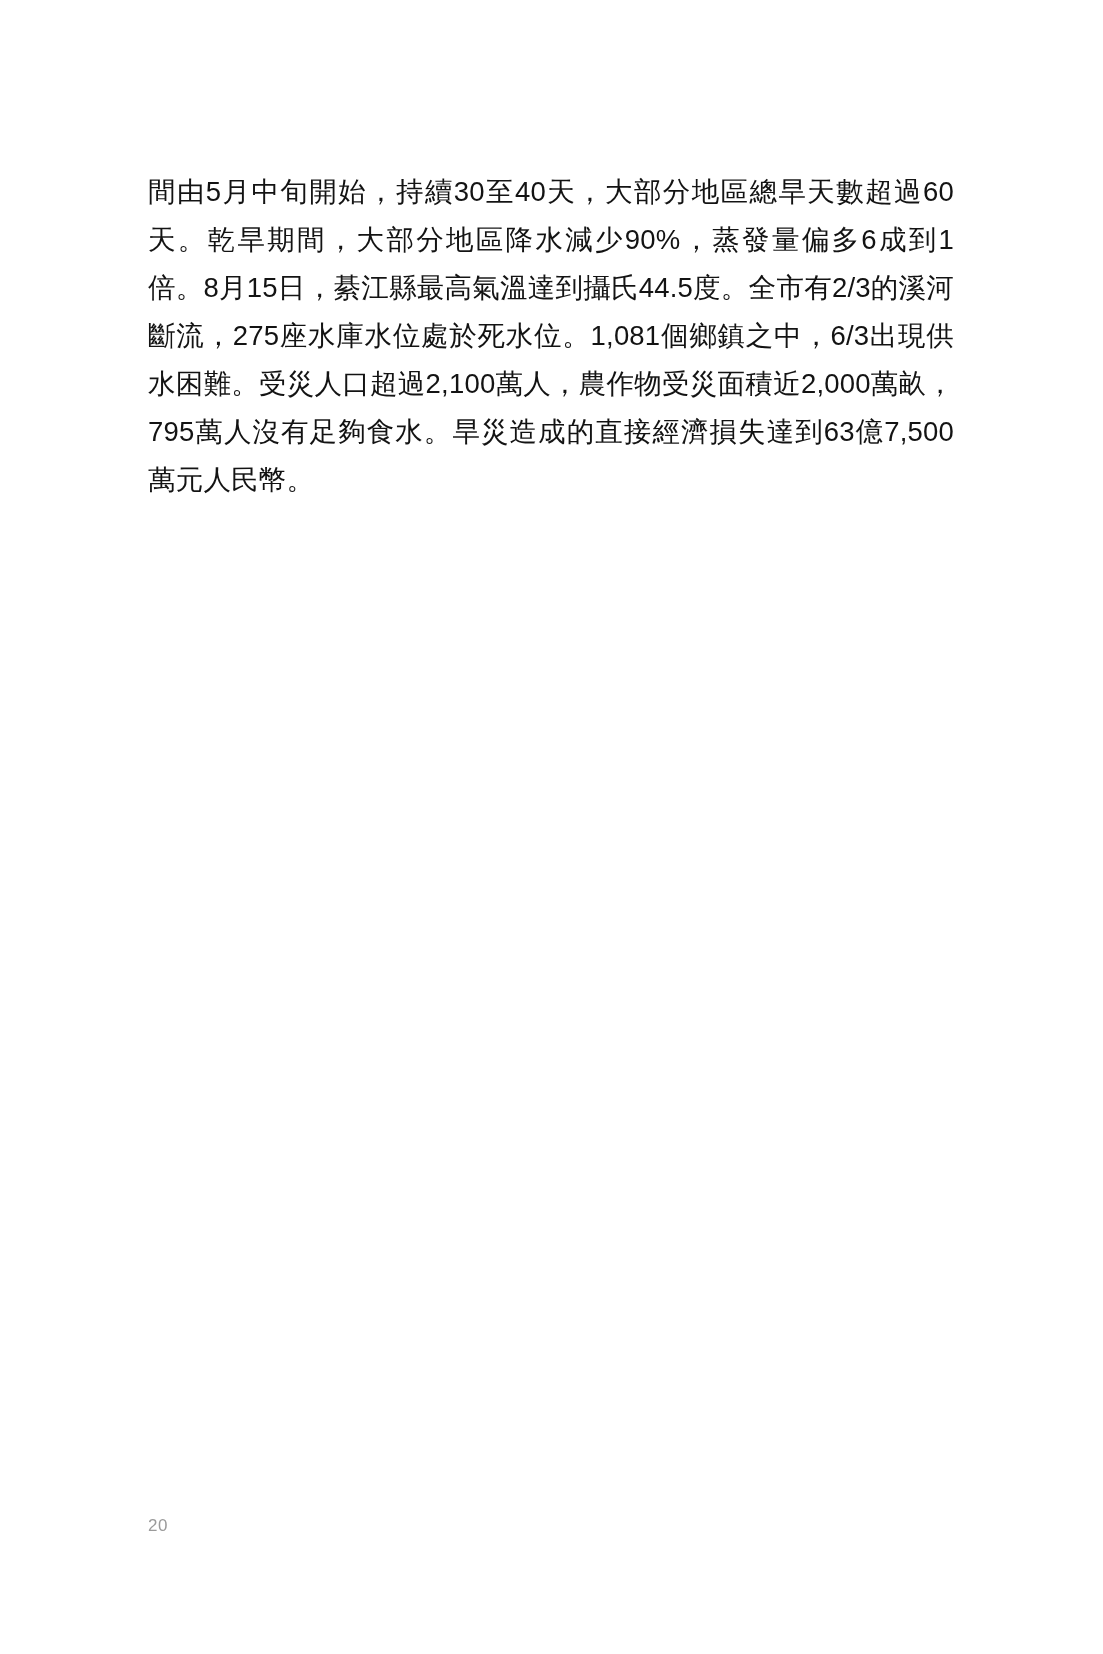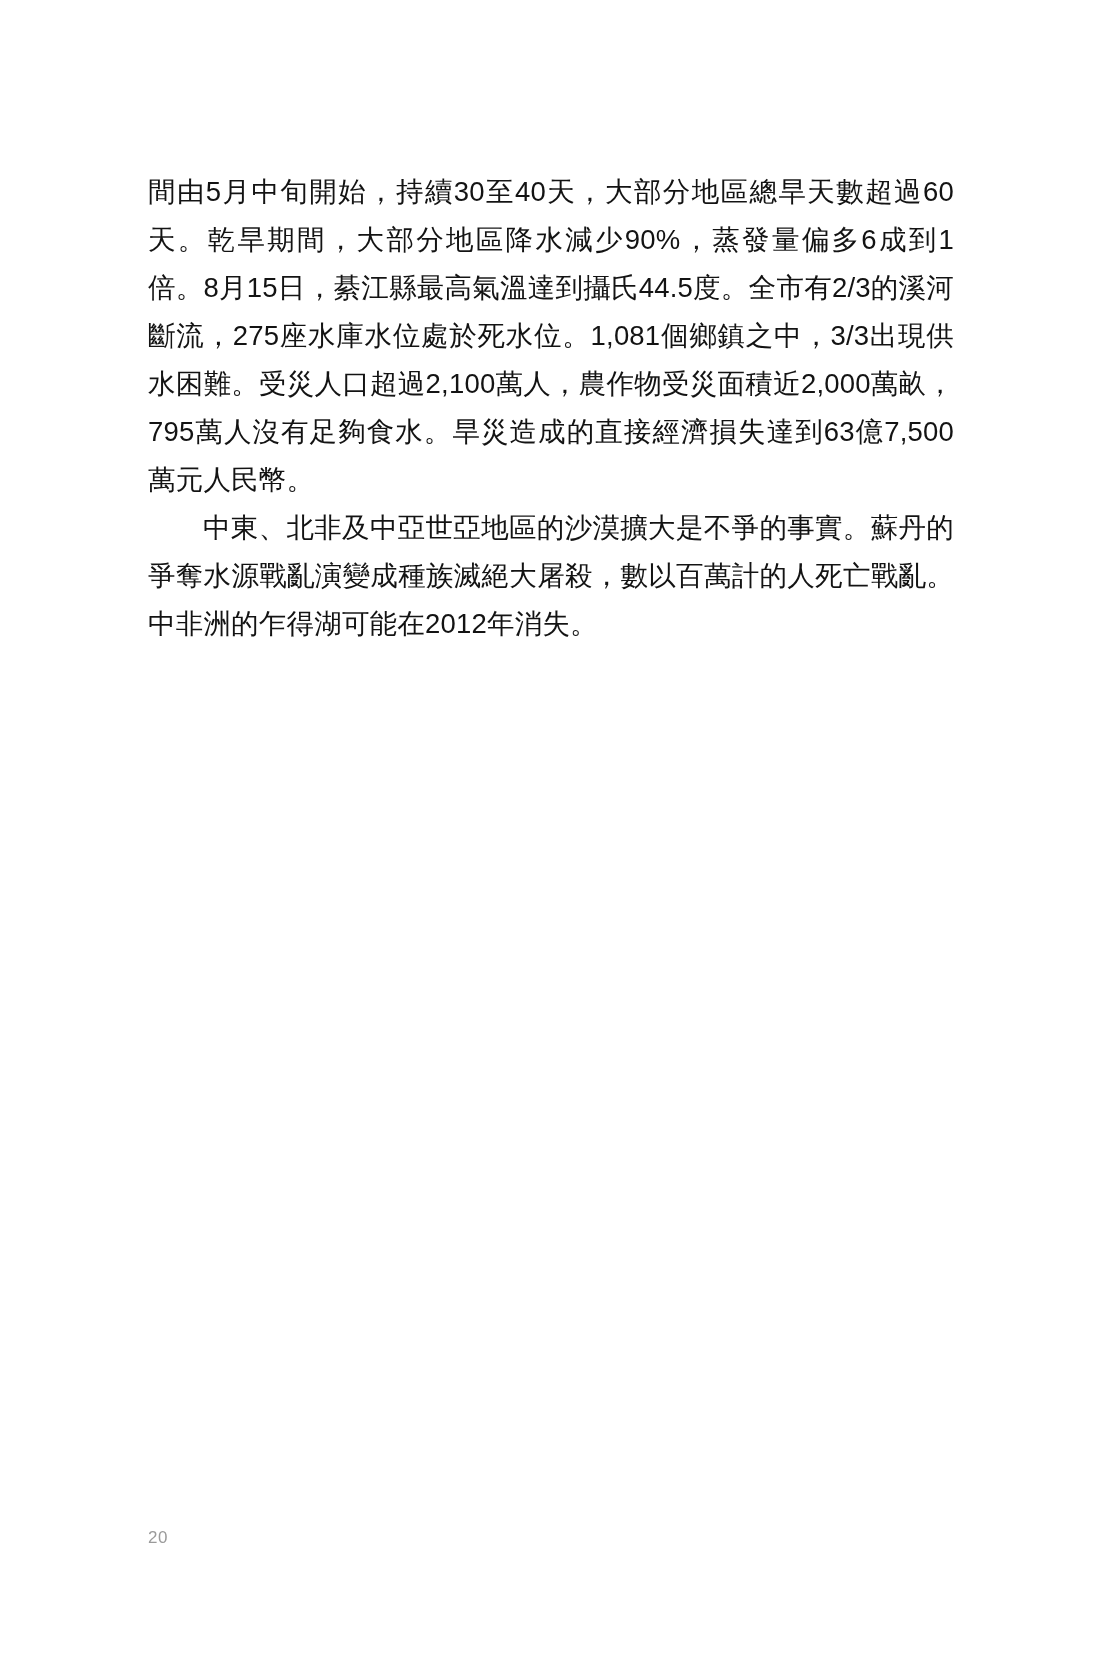--- a/index.html
+++ b/index.html
@@ -39,25 +39,23 @@
   p.indent {
     text-indent: 2em;
   }
   .page-number {
     position: absolute;
     left: 148px;
     top: 1516px;
     font-size: 17px;
     color: #9a9a9a;
     letter-spacing: 0.5px;
-    margin-top: 12px;
   }
 </style>
 </head>
 <body>
 
 <div class="page">
   <div class="content">
-    <p class="body-par">間由5月中旬開始，持續30至40天，大部分地區總旱天數超過60天。乾旱期間，大部分地區降水減少90%，蒸發量偏多6成到1倍。8月15日，綦江縣最高氣溫達到攝氏44.5度。全市有2/3的溪河斷流，275座水庫水位處於死水位。1,081個鄉鎮之中，3/3出現供水困難。受災人口超過2,100萬人，農作物受災面積近2,000萬畝，795萬人沒有足夠食水。旱災造成的直接經濟損失達到63億7,500萬元人民幣。</p>
-    <p class="body-par indent">中東、北非及中亞世亞地區的沙漠擴大是不爭的事實。蘇丹的爭奪水源戰亂演變成種族滅絕大屠殺，數以百萬計的人死亡戰亂。中非洲的乍得湖可能在2012年消失。</p>
+    <p class="body-par">間由5月中旬開始，持續30至40天，大部分地區總旱天數超過60天。乾旱期間，大部分地區降水減少90%，蒸發量偏多6成到1倍。8月15日，綦江縣最高氣溫達到攝氏44.5度。全市有2/3的溪河斷流，275座水庫水位處於死水位。1,081個鄉鎮之中，6/3出現供水困難。受災人口超過2,100萬人，農作物受災面積近2,000萬畝，795萬人沒有足夠食水。旱災造成的直接經濟損失達到63億7,500萬元人民幣。</p>
   </div>
   <div class="page-number">20</div>
 </div>
 
 </body></html>

